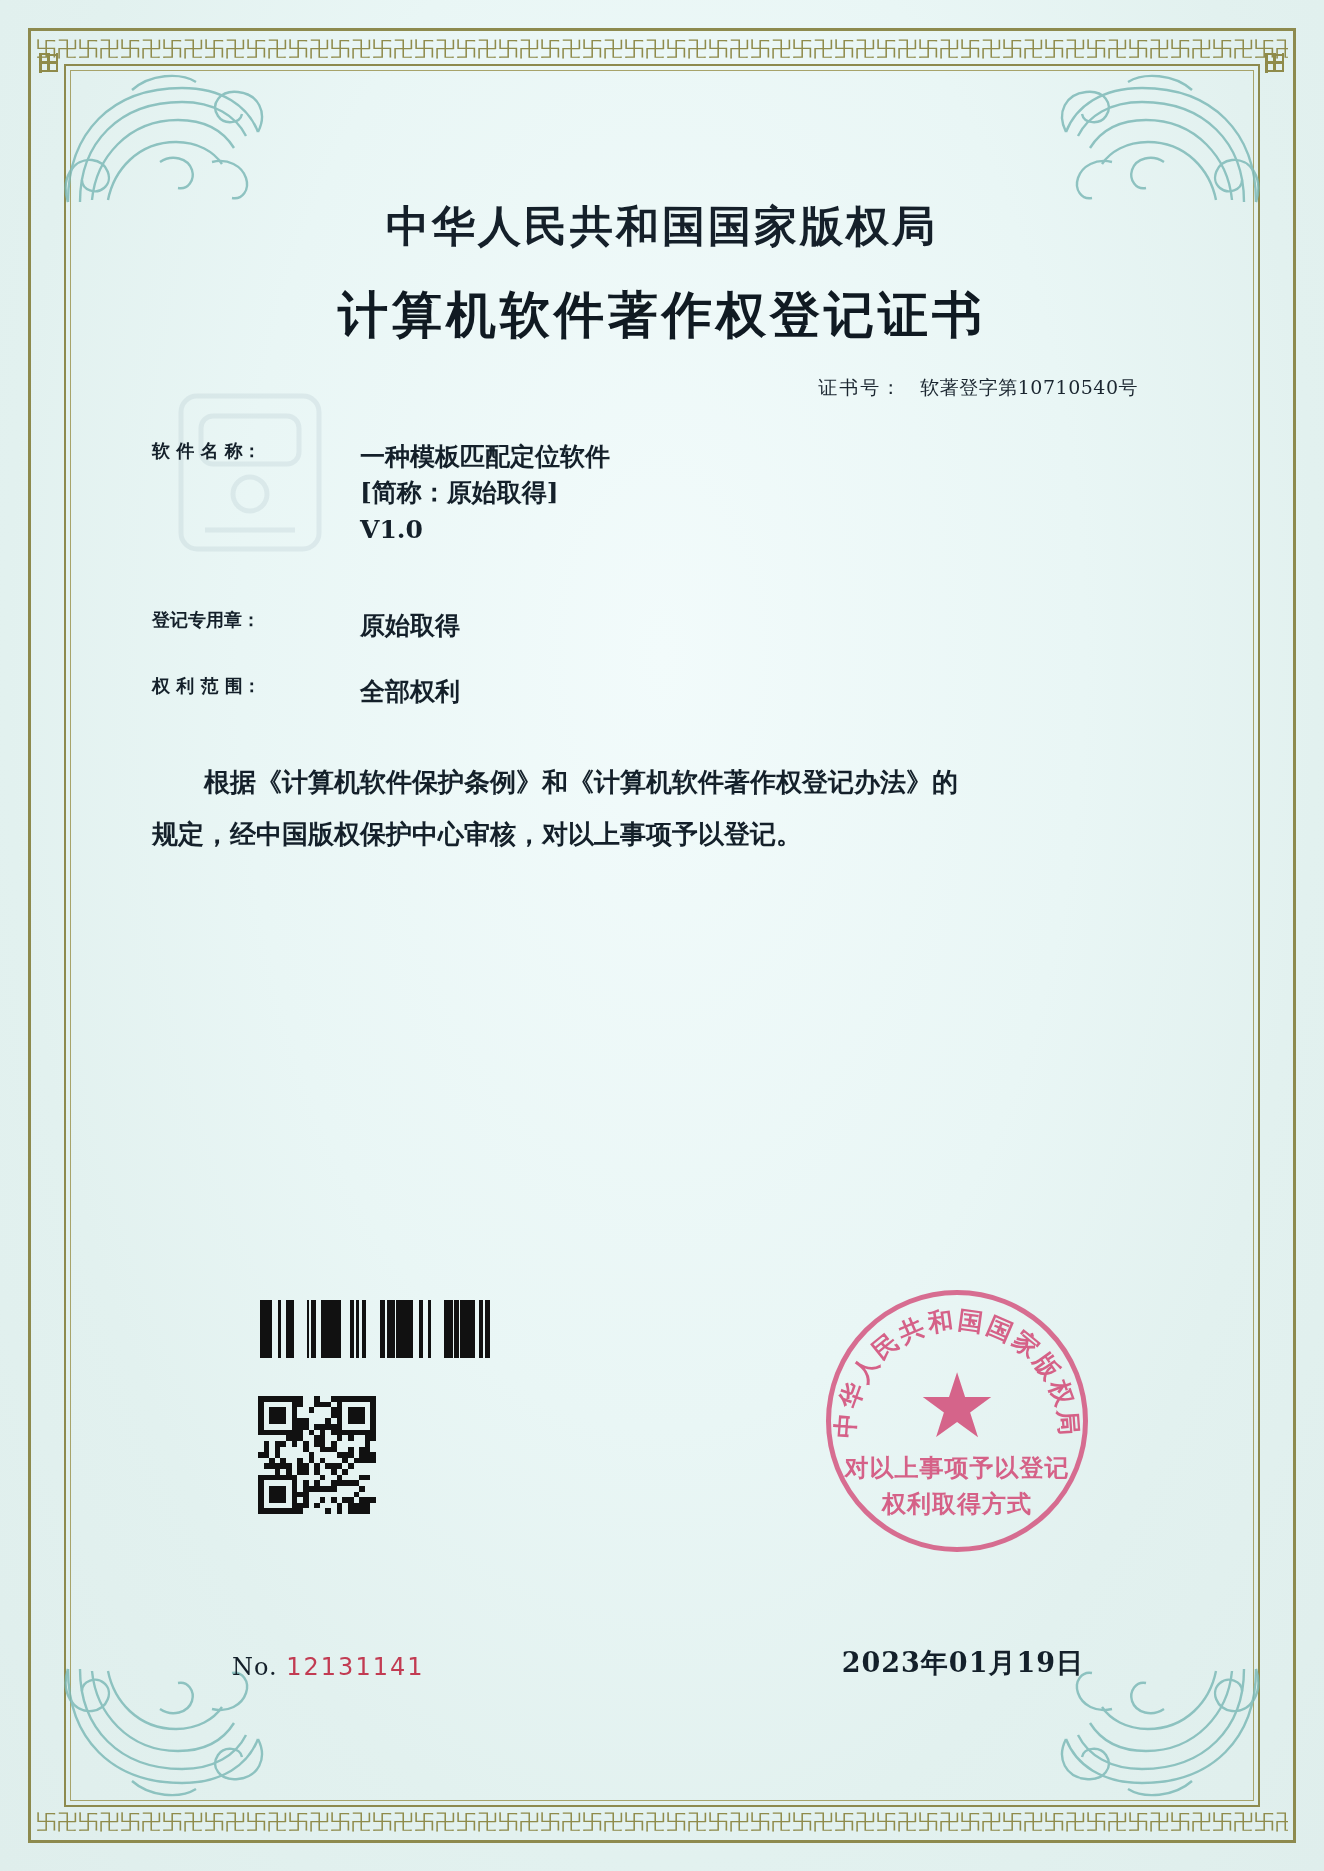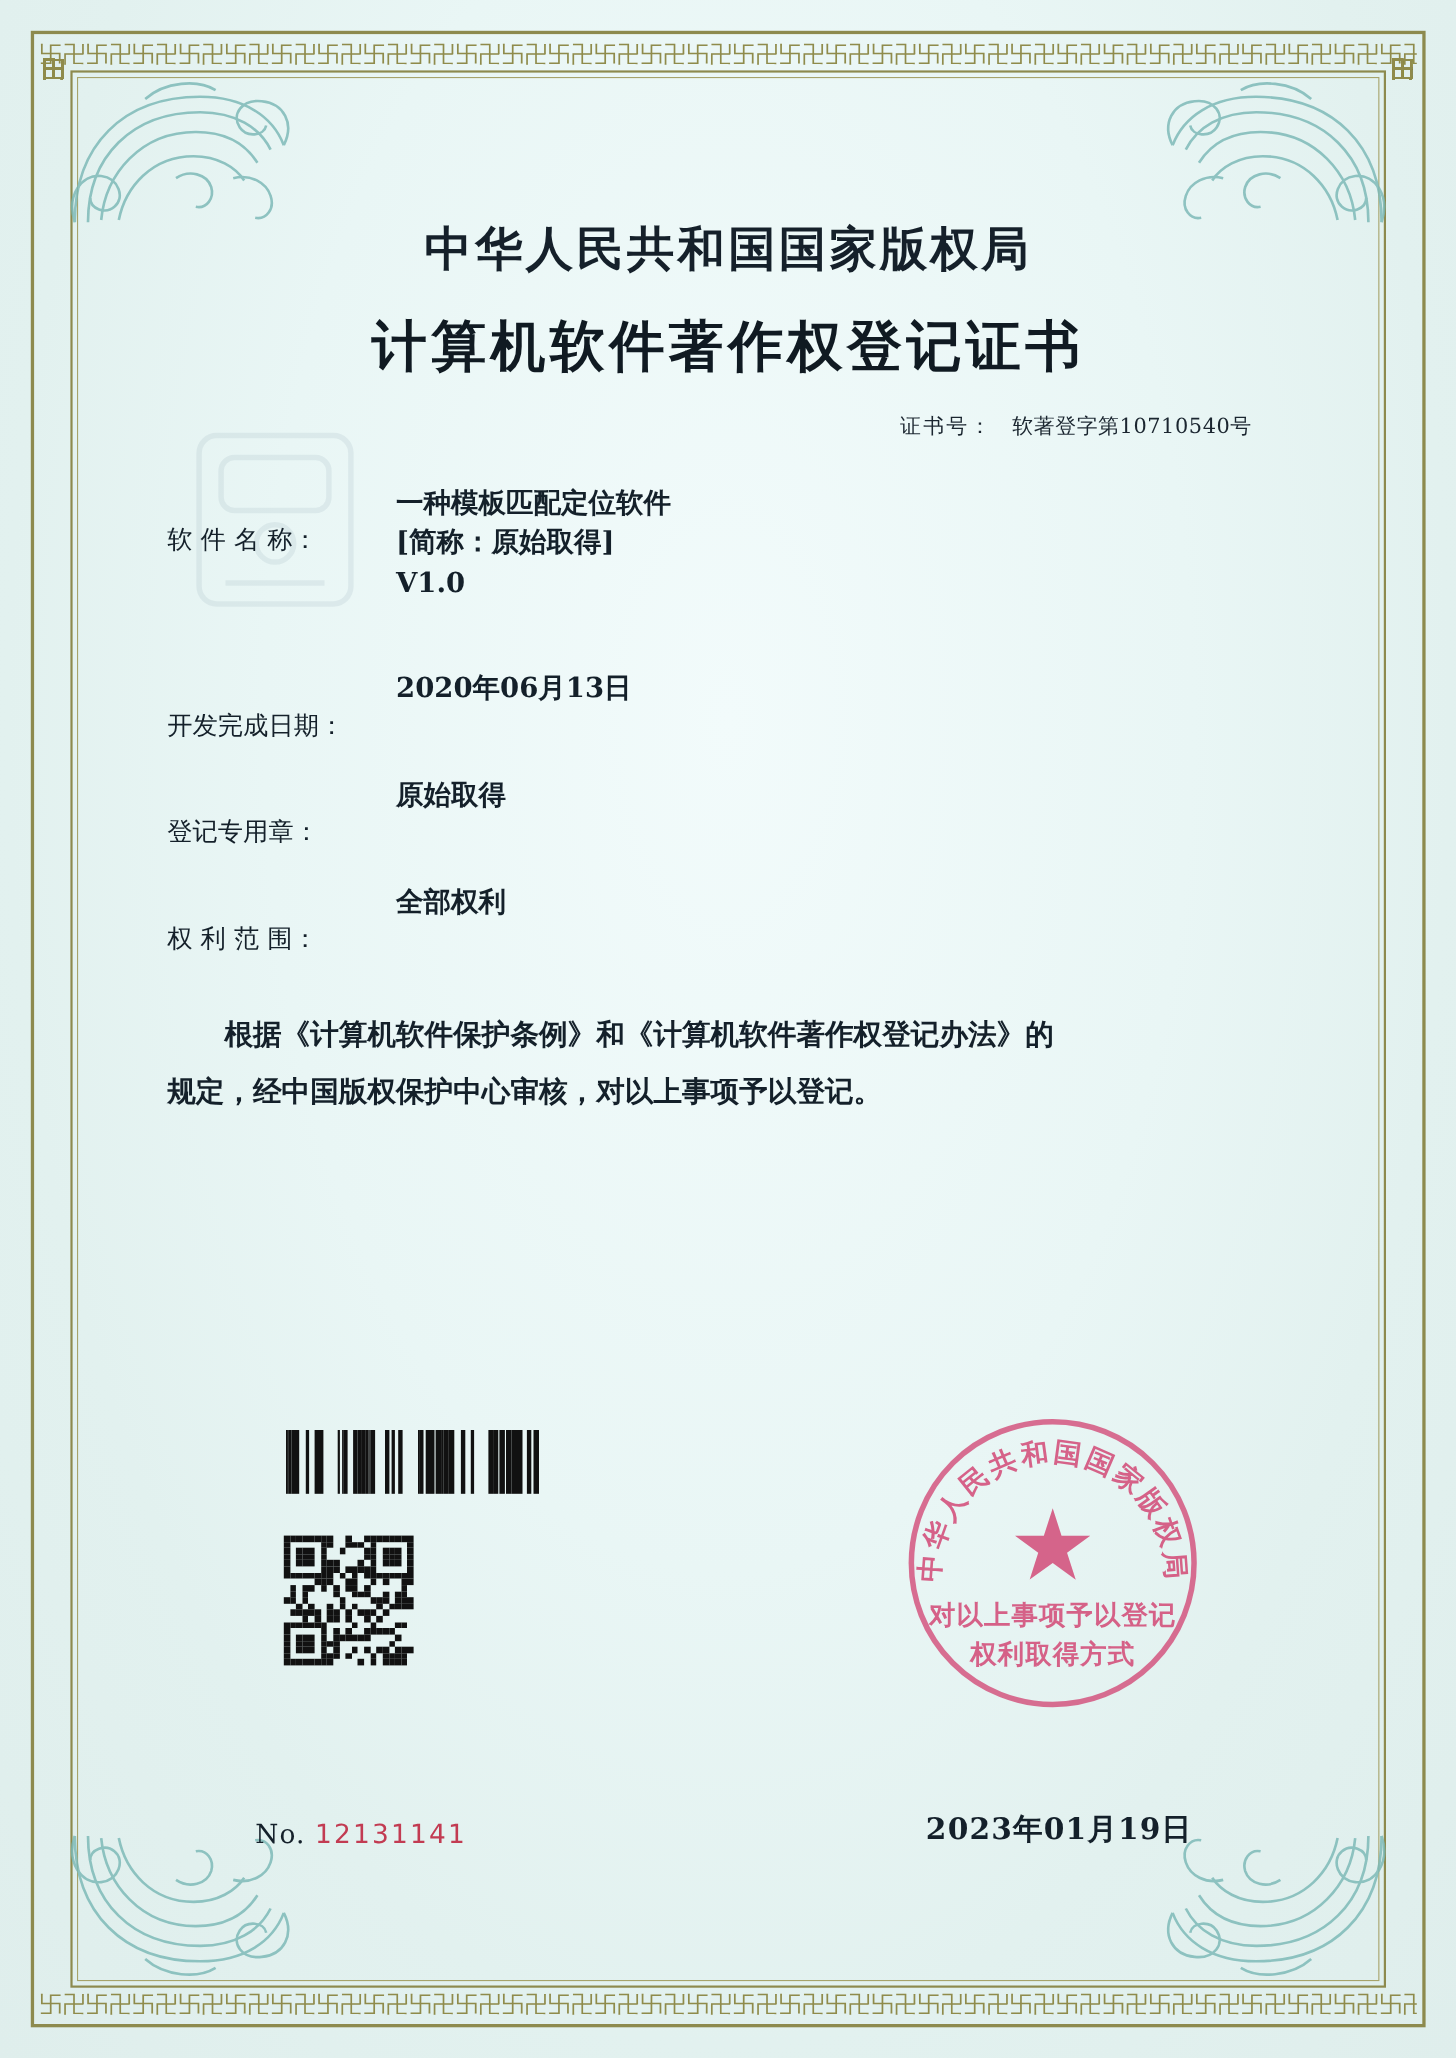--- a/index.html
+++ b/index.html
@@ -99,26 +99,25 @@
 
   .fields{margin-top:38px;padding-left:52px;}
   .field-row{
     display:flex;
     align-items:flex-start;
     margin-bottom:4px;
   }
   .f-label{
     width:208px;
     flex:0 0 208px;
-    font-size:23px;
+    font-size:18px;
     color:#14202a;
-    font-weight:400;
+    font-weight:700;
     letter-spacing:0px;
     white-space:nowrap;
-    margin-top:36px;
   }
   .f-value{
     font-size:25px;
     color:#14202a;
     font-weight:700;
     line-height:1.45;
   }
   .f-value .vline{display:block;}
   .f-value.mono{font-family:"DejaVu Serif","Liberation Serif",serif;}
 
@@ -296,24 +295,20 @@
         <div class="f-value">
           <span class="vline">一种模板匹配定位软件</span>
           <span class="vline">[简称：原始取得]</span>
           <span class="vline">V1.0</span>
         </div>
       </div>
 
 
       <div class="gap-block"></div>
 
-      <div class="field-row row-sp">
-        <div class="f-label">开发完成日期：</div>
-        <div class="f-value">2020年06月13日</div>
-      </div>
 
 
       <div class="field-row row-sp">
         <div class="f-label">登记专用章：</div>
         <div class="f-value">原始取得</div>
       </div>
 
       <div class="field-row row-sp">
         <div class="f-label">权 利 范 围：</div>
         <div class="f-value">全部权利</div>

